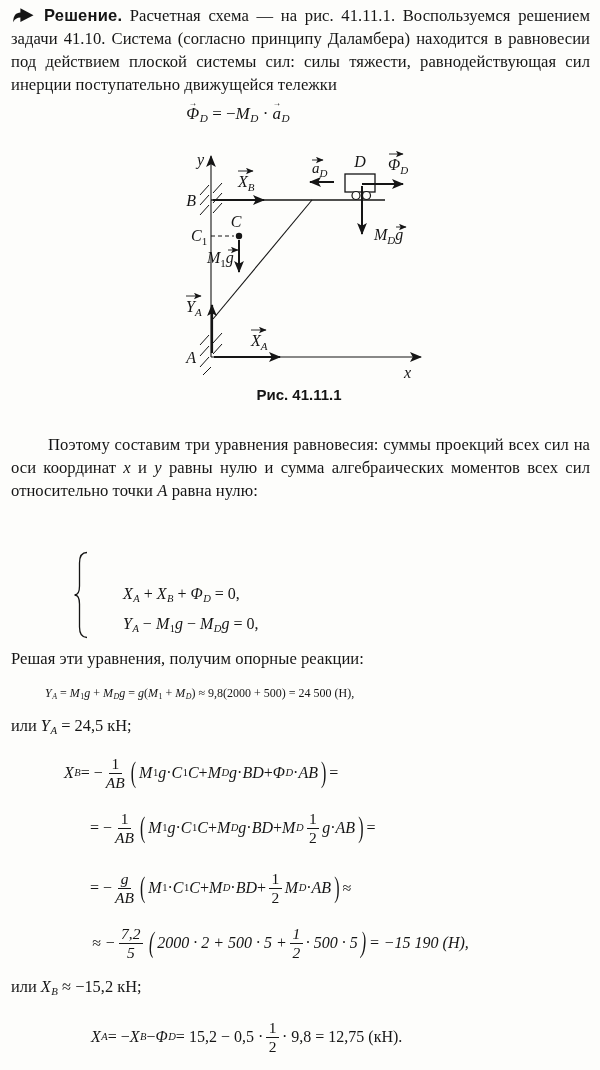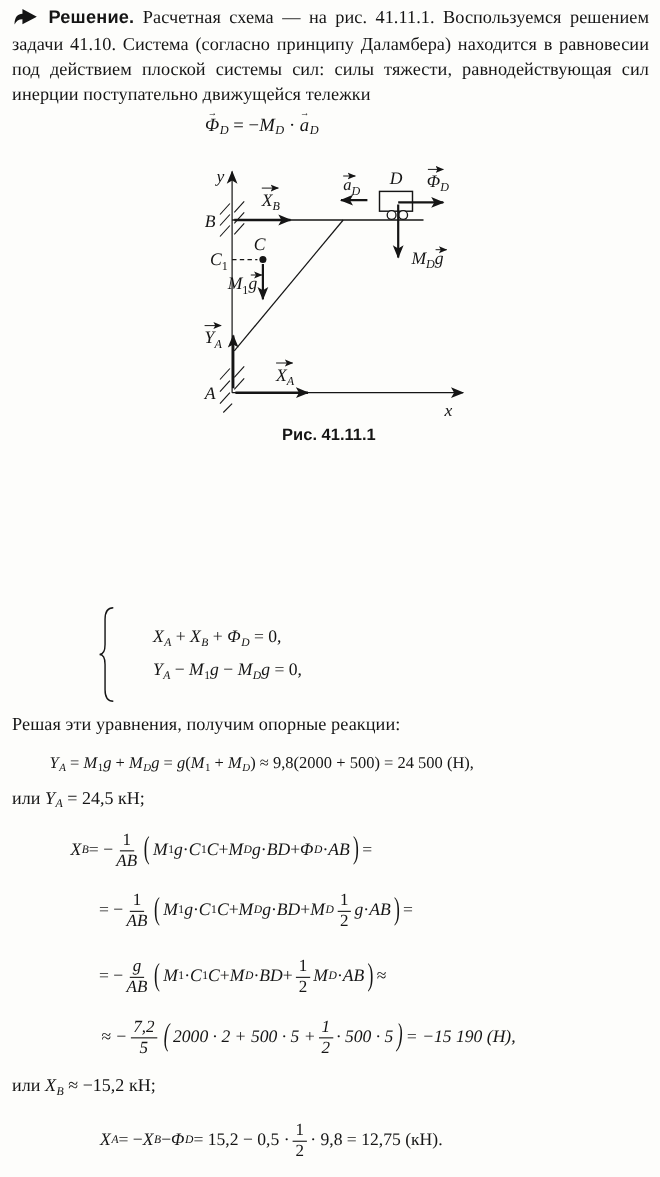--- a/index.html
+++ b/index.html
@@ -8,21 +8,21 @@
     font-family:"Liberation Serif",serif;color:#151515;
     -webkit-font-smoothing:antialiased;
   }
   .abs{position:absolute;}
   .txt{position:absolute;left:11px;width:579px;text-align:justify;
        font-size:16.6px;line-height:23px;letter-spacing:0.05px;}
   .txt i, .eq i, .eqrow i{font-family:"Liberation Serif",serif;font-style:italic;}
   .boldlabel{font-family:"Liberation Sans",sans-serif;font-weight:bold;font-size:16.5px;letter-spacing:0.2px;}
   .indent{text-indent:37px;}
   sub{font-size:0.66em;line-height:0;vertical-align:-0.3em;margin-left:0.5px;}
-  .eq,.note{position:absolute;white-space:nowrap;font-size:15px;}
+  .eq,.note{position:absolute;white-space:nowrap;font-size:12px;}
   .note{font-size:16.4px;}
   .eqrow{position:absolute;display:flex;align-items:center;white-space:nowrap;font-size:16px;height:44px;}
   .frac{display:inline-flex;flex-direction:column;align-items:center;vertical-align:middle;
         margin:0 3px;line-height:1.12;font-size:15.5px;}
   .fn{border-bottom:1.3px solid #151515;padding:0 2.5px 0.5px;}
   .fd{padding-top:0.5px;}
   .bp{display:inline-block;transform:scaleY(1.8);margin:0 3px;font-weight:400;}
   .vec{position:relative;display:inline-block;}
   .vec::after{content:"→";position:absolute;top:-0.72em;left:50%;
               transform:translateX(-50%) scaleX(0.85);font-size:0.58em;font-style:normal;}
@@ -123,23 +123,24 @@
   <text class="flab" x="196" y="218" text-anchor="end"><tspan>A</tspan></text>
 
   <line x1="214" y1="212" x2="280" y2="212" stroke="#151515" stroke-width="2.2" marker-end="url(#mA)"></line>
   <text class="flab" x="251" y="201"><tspan>X</tspan><tspan class="fsub" dy="4">A</tspan></text>
   <line x1="251" y1="185" x2="266" y2="185" stroke="#151515" stroke-width="0.9" marker-end="url(#mV)"></line>
 
   <text class="cap" x="299" y="255" text-anchor="middle"><tspan>Рис. 41.11.1</tspan></text>
 </svg>
 
 <div class="txt" style="top:433px;">
+  <div class="indent">Поэтому составим три уравнения равновесия: суммы проекций всех сил на оси координат <i>x</i> и <i>y</i> равны нулю и сумма алгебраических моментов всех сил относительно точки <i>A</i> равна нулю:</div>
 </div>
 
-<div class="abs" style="left:88px;top:551px;display:flex;align-items:center;gap:12px;">
+<div class="abs" style="left:72px;top:551px;display:flex;align-items:flex-end;gap:12px;">
   <svg width="17" height="88" viewBox="0 0 17 88">
     <path d="M15,1.5 Q7.5,1.5 7.5,12 L7.5,35 Q7.5,44 2.5,44 Q7.5,44 7.5,53 L7.5,76 Q7.5,86.5 15,86.5" fill="none" stroke="#151515" stroke-width="1.3"></path>
   </svg>
   <div>
     <div class="sysline" style="padding-left:22px;"><i>X</i><sub><i>A</i></sub> + <i>X</i><sub><i>B</i></sub> + <i>Φ</i><sub><i>D</i></sub> = 0,</div>
     <div class="sysline" style="padding-left:22px;"><i>Y</i><sub><i>A</i></sub> − <i>M</i><sub>1</sub><i>g</i> − <i>M</i><sub><i>D</i></sub><i>g</i> = 0,</div>
   </div>
 </div>
 
 <div class="txt" style="top:647px;">Решая эти уравнения, получим опорные реакции:</div>

